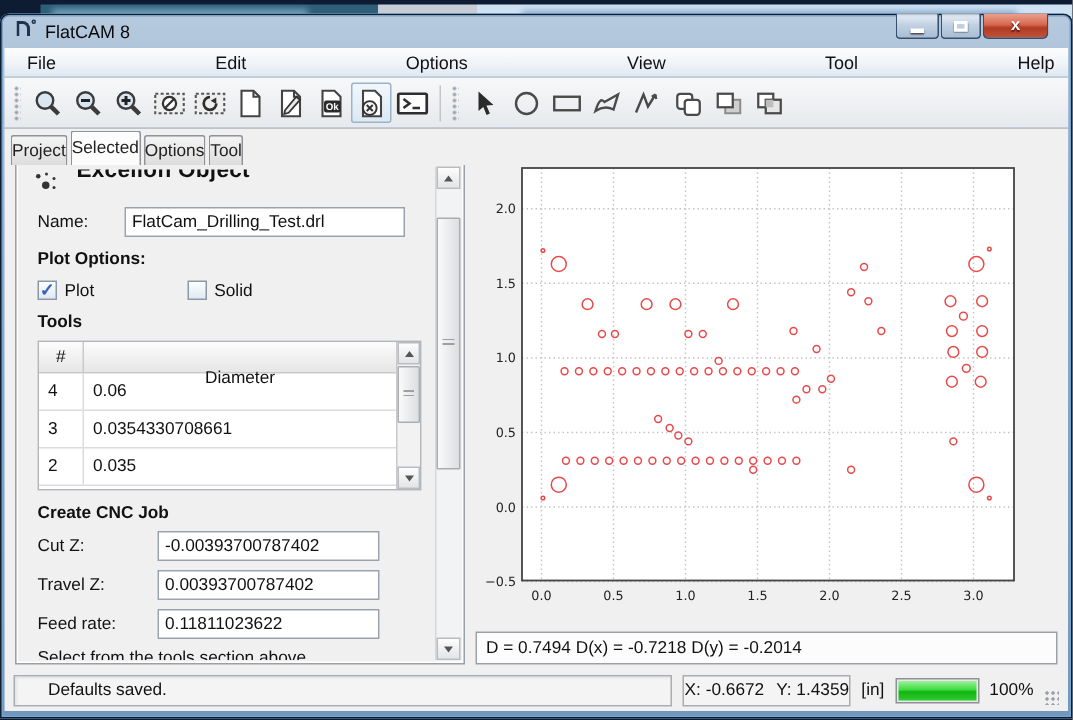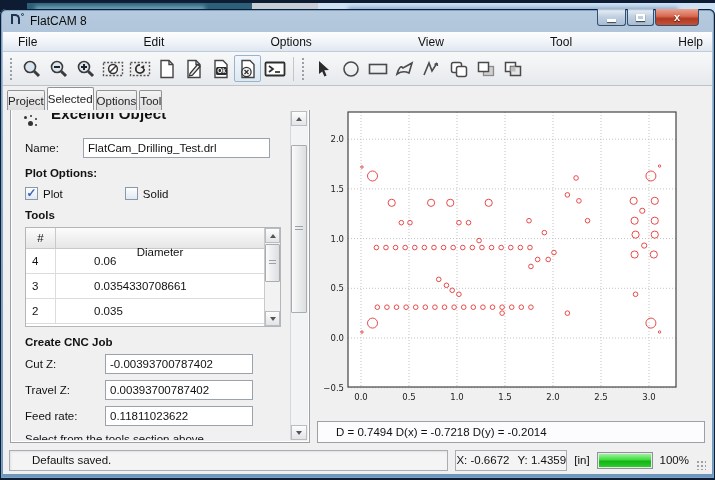--- a/index.html
+++ b/index.html
@@ -93,21 +93,21 @@
 
   .tools-table{position:relative;width:256px;height:100px;border:1px solid #b3b7bb;background:#fff;margin:6px 0 0 2px;}
   .tt-header{display:flex;height:21px;border-bottom:1px solid #c9c9c9;
         background:linear-gradient(#fcfcfc,#e6e6e6);}
   .tt-h-num{width:30px;border-right:1px solid #c9c9c9;display:flex;align-items:center;justify-content:center;
         font-size:11.5px;color:#111;}
   .tt-h-dia{flex:1;display:flex;align-items:center;justify-content:center;font-size:11.5px;color:#111;margin-top:24px;}
   .tt-row{display:flex;height:25px;border-bottom:1px solid #dcdcdc;}
   .tt-c-num{width:30px;border-right:1px solid #dcdcdc;display:flex;align-items:center;padding-left:6px;
         font-size:11.5px;color:#111;}
-  .tt-c-dia{flex:1;display:flex;align-items:center;padding-left:6px;font-size:11.5px;color:#111;margin-left:32px;}
+  .tt-c-dia{flex:1;display:flex;align-items:center;padding-left:6px;font-size:11.5px;color:#111;}
   .tt-scroll{position:absolute;right:0;top:0;bottom:0;width:16px;border-left:1px solid #c9c9c9;background:#f2f2f2;}
 
   .sb-btn{position:absolute;left:0;width:15px;height:15px;background:linear-gradient(#fdfdfd,#e2e4e6);
         border:1px solid #b9bcc0;display:flex;align-items:center;justify-content:center;}
   .arrow-up{width:0;height:0;border-left:3.5px solid transparent;border-right:3.5px solid transparent;border-bottom:4px solid #555;}
   .arrow-down{width:0;height:0;border-left:3.5px solid transparent;border-right:3.5px solid transparent;border-top:4px solid #555;}
   .sb-thumb{position:absolute;left:0;width:15px;background:linear-gradient(90deg,#fafafa,#dcdee0);
         border:1px solid #a9adb2;border-radius:1px;}
   .thumb-grip{position:absolute;left:3px;right:3px;top:50%;margin-top:-3px;height:6px;
         background:repeating-linear-gradient(#9aa0a6 0 1px,transparent 1px 3px);}
@@ -116,21 +116,21 @@
 
   .cnc-title{font-size:11.5px;font-weight:bold;color:#111;margin:9px 0 0 2px;}
   .cnc-row{display:flex;align-items:center;margin-top:6px;margin-left:2px;}
   .cnc-label{font-size:11.5px;color:#111;width:80px;}
   .cnc-input{width:148px;}
   .panel-note{font-size:11.5px;color:#111;margin:7px 0 0 2px;white-space:nowrap;}
 
   
   .plot-wrap{position:absolute;left:310px;top:-4px;width:396px;height:312px;background:#f0f0f0;}
   .d-readout{position:absolute;left:314px;top:311px;width:388px;height:22px;border:1px solid #9aa0a6;
-        background:#fcfcfc;display:flex;align-items:center;padding-left:18px;font-size:11.5px;color:#111;}
+        background:#fcfcfc;display:flex;align-items:center;padding-left:6px;font-size:11.5px;color:#111;}
 
   
   .statusbar{height:28px;margin:0 3px;background:#f0f0f0;display:flex;align-items:center;
         padding:0 6px;gap:7px;}
   .status-msg{flex:1;height:21px;border:1px solid #a8adb3;box-shadow:inset 1px 1px 2px rgba(0,0,0,.08);
         background:#f4f4f4;display:flex;align-items:center;padding-left:22px;font-size:11.5px;color:#111;}
   .coord-box{width:112px;height:21px;border:1px solid #a8adb3;background:#f4f4f4;
         display:flex;align-items:center;justify-content:center;gap:8px;font-size:11.5px;color:#111;}
   .units-label{font-size:11.5px;color:#111;}
   .progress{width:56px;height:17px;border:1px solid #8f9398;background:#e8e8e8;padding:1px;}

